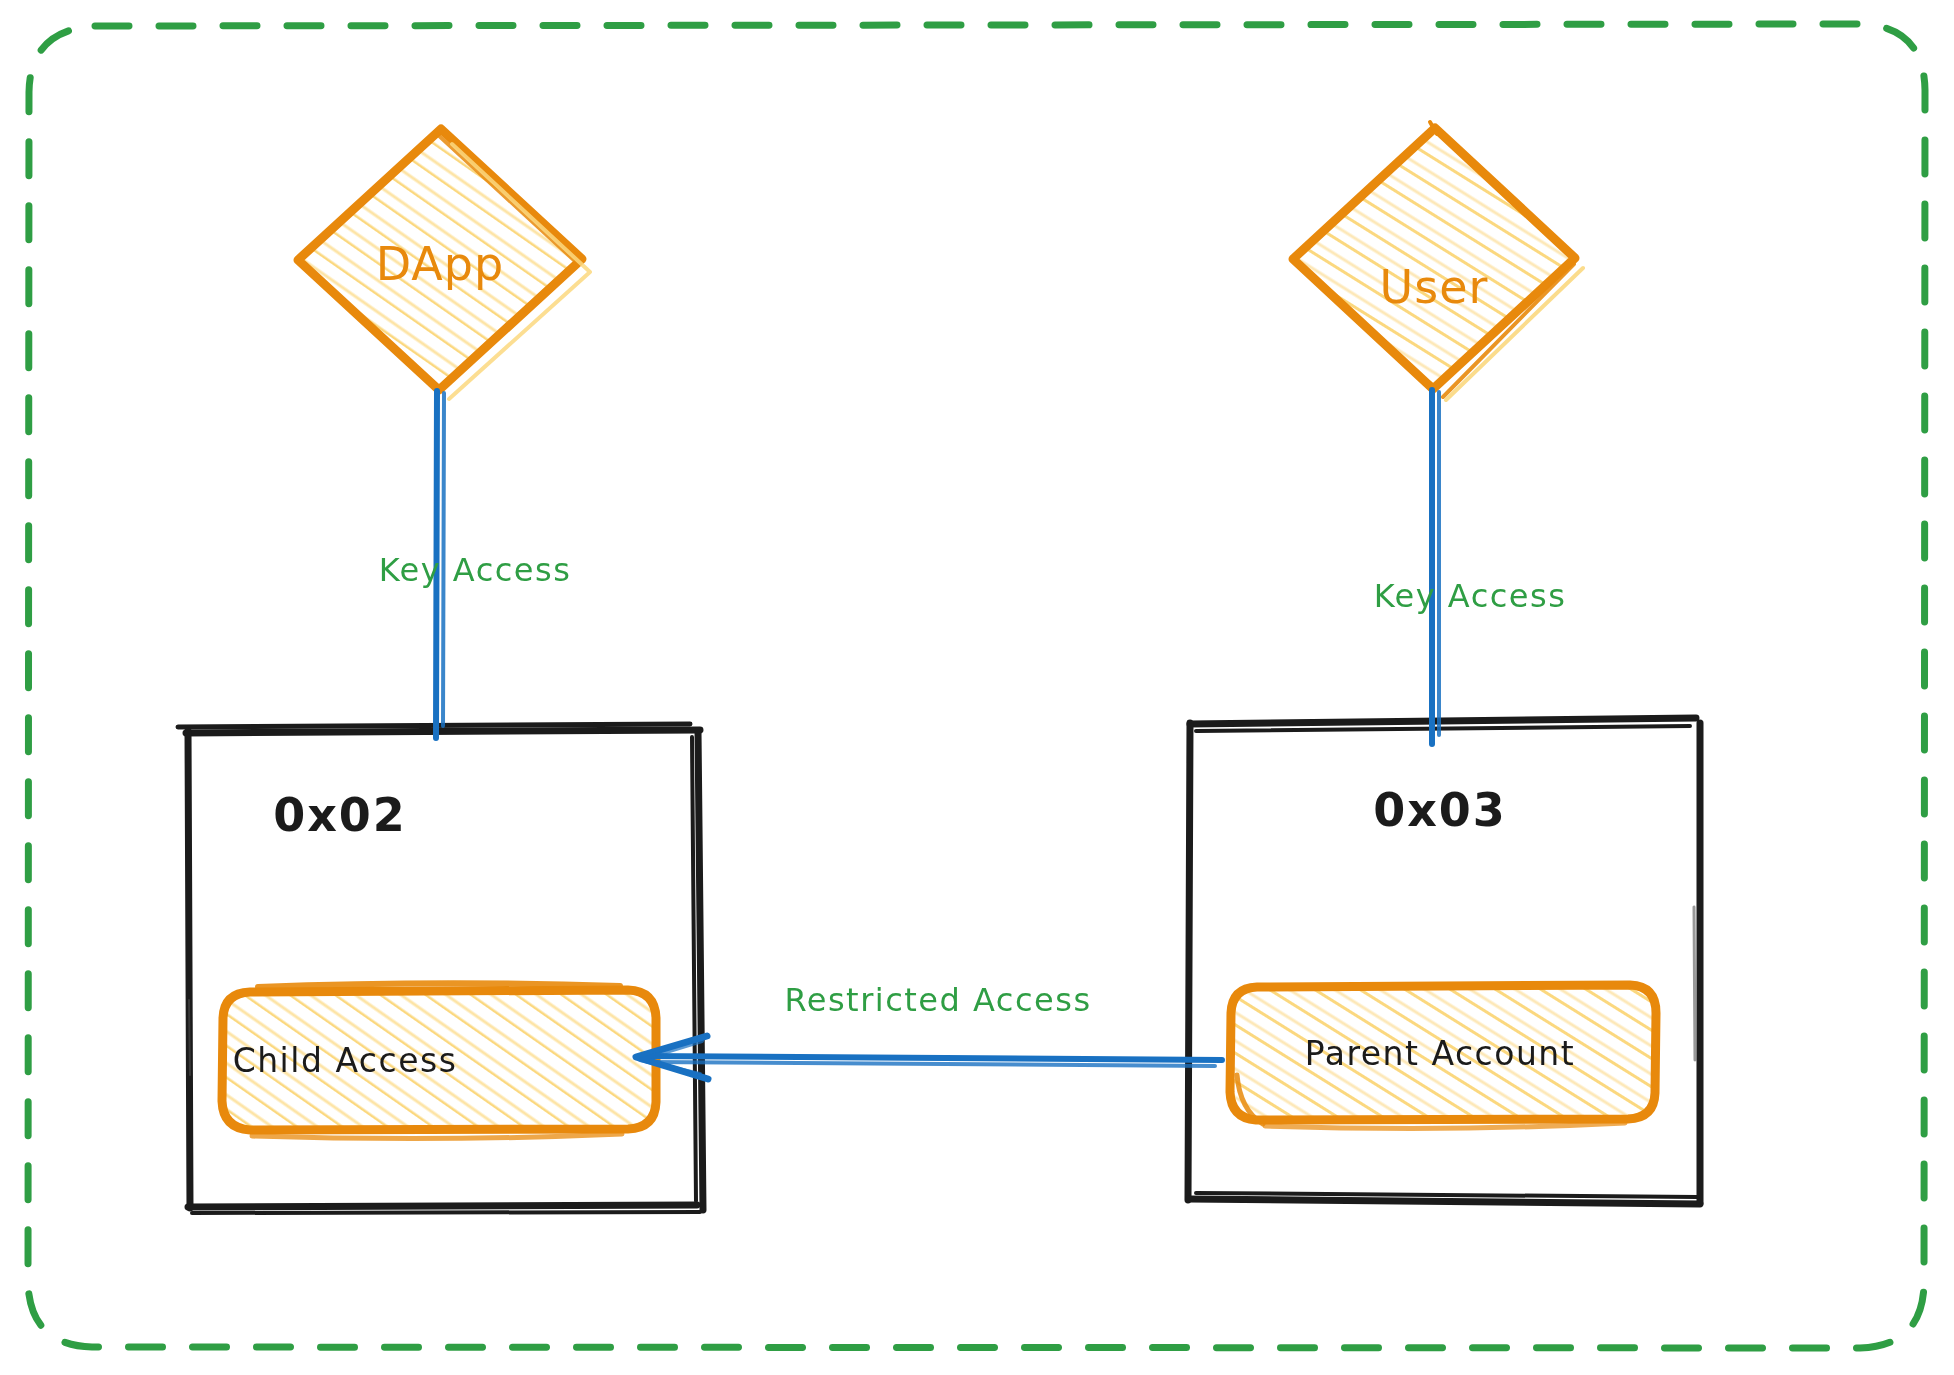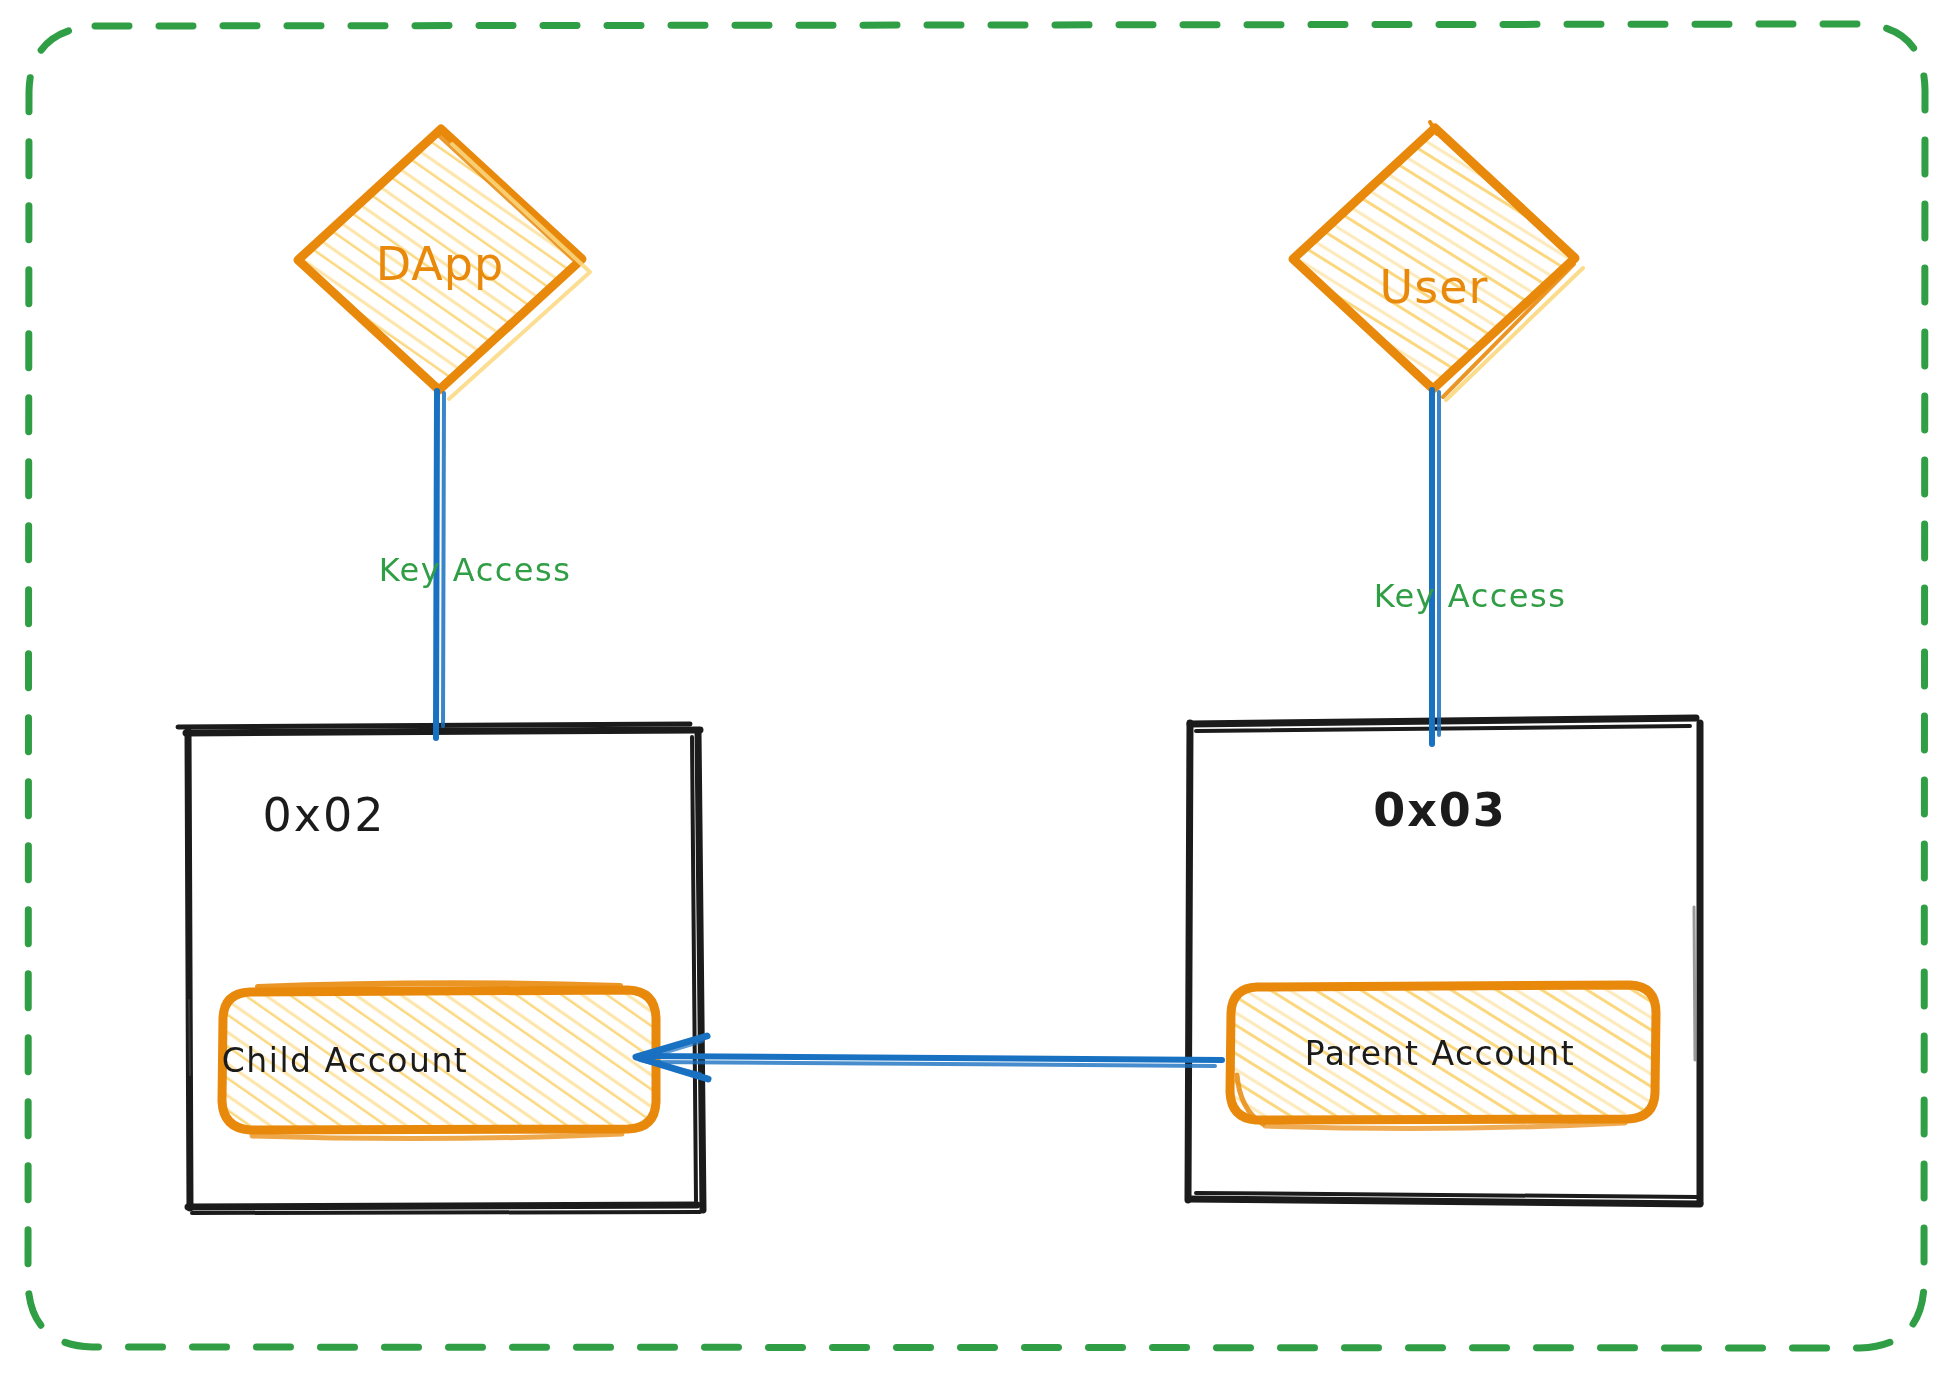--- a/index.html
+++ b/index.html
@@ -162,27 +162,28 @@
       <path d="M 702 1041 L 640 1060 L 700 1074" fill="none" stroke="#1971C2" stroke-width="4" stroke-linecap="round" stroke-linejoin="round" opacity="0.7"></path>
     </g>
   </svg>
 
   <div class="label-layer">
 
     <div class="lbl lbl-node" style="left:440px; top:264px;">DApp</div>
 
     <div class="lbl lbl-node" style="left:1434px; top:263px;margin-top:24px;">User</div>
 
-    <div class="lbl lbl-addr" style="left:324px; top:815px;">0x02</div>
+    <div class="lbl lbl-addr" style="left:340px; top:815px;font-weight:bold;">0x02</div>
 
     <div class="lbl lbl-addr" style="left:1440px; top:810px;font-weight:bold;">0x03</div>
 
-    <div class="lbl lbl-inner" style="left:345px; top:1060px;">Child Account</div>
+    <div class="lbl lbl-inner" style="left:345px; top:1060px;">Child Access</div>
 
     <div class="lbl lbl-inner" style="left:1440px; top:1053px;">Parent Account</div>
 
     <div class="lbl lbl-edge" style="left:475px; top:570px;">Key Access</div>
 
     <div class="lbl lbl-edge" style="left:1470px; top:596px;">Key Access</div>
 
+    <div class="lbl lbl-edge" style="left:938px; top:1000px;">Restricted Access</div>
 
   </div>
 </div>
 
 </body></html>

